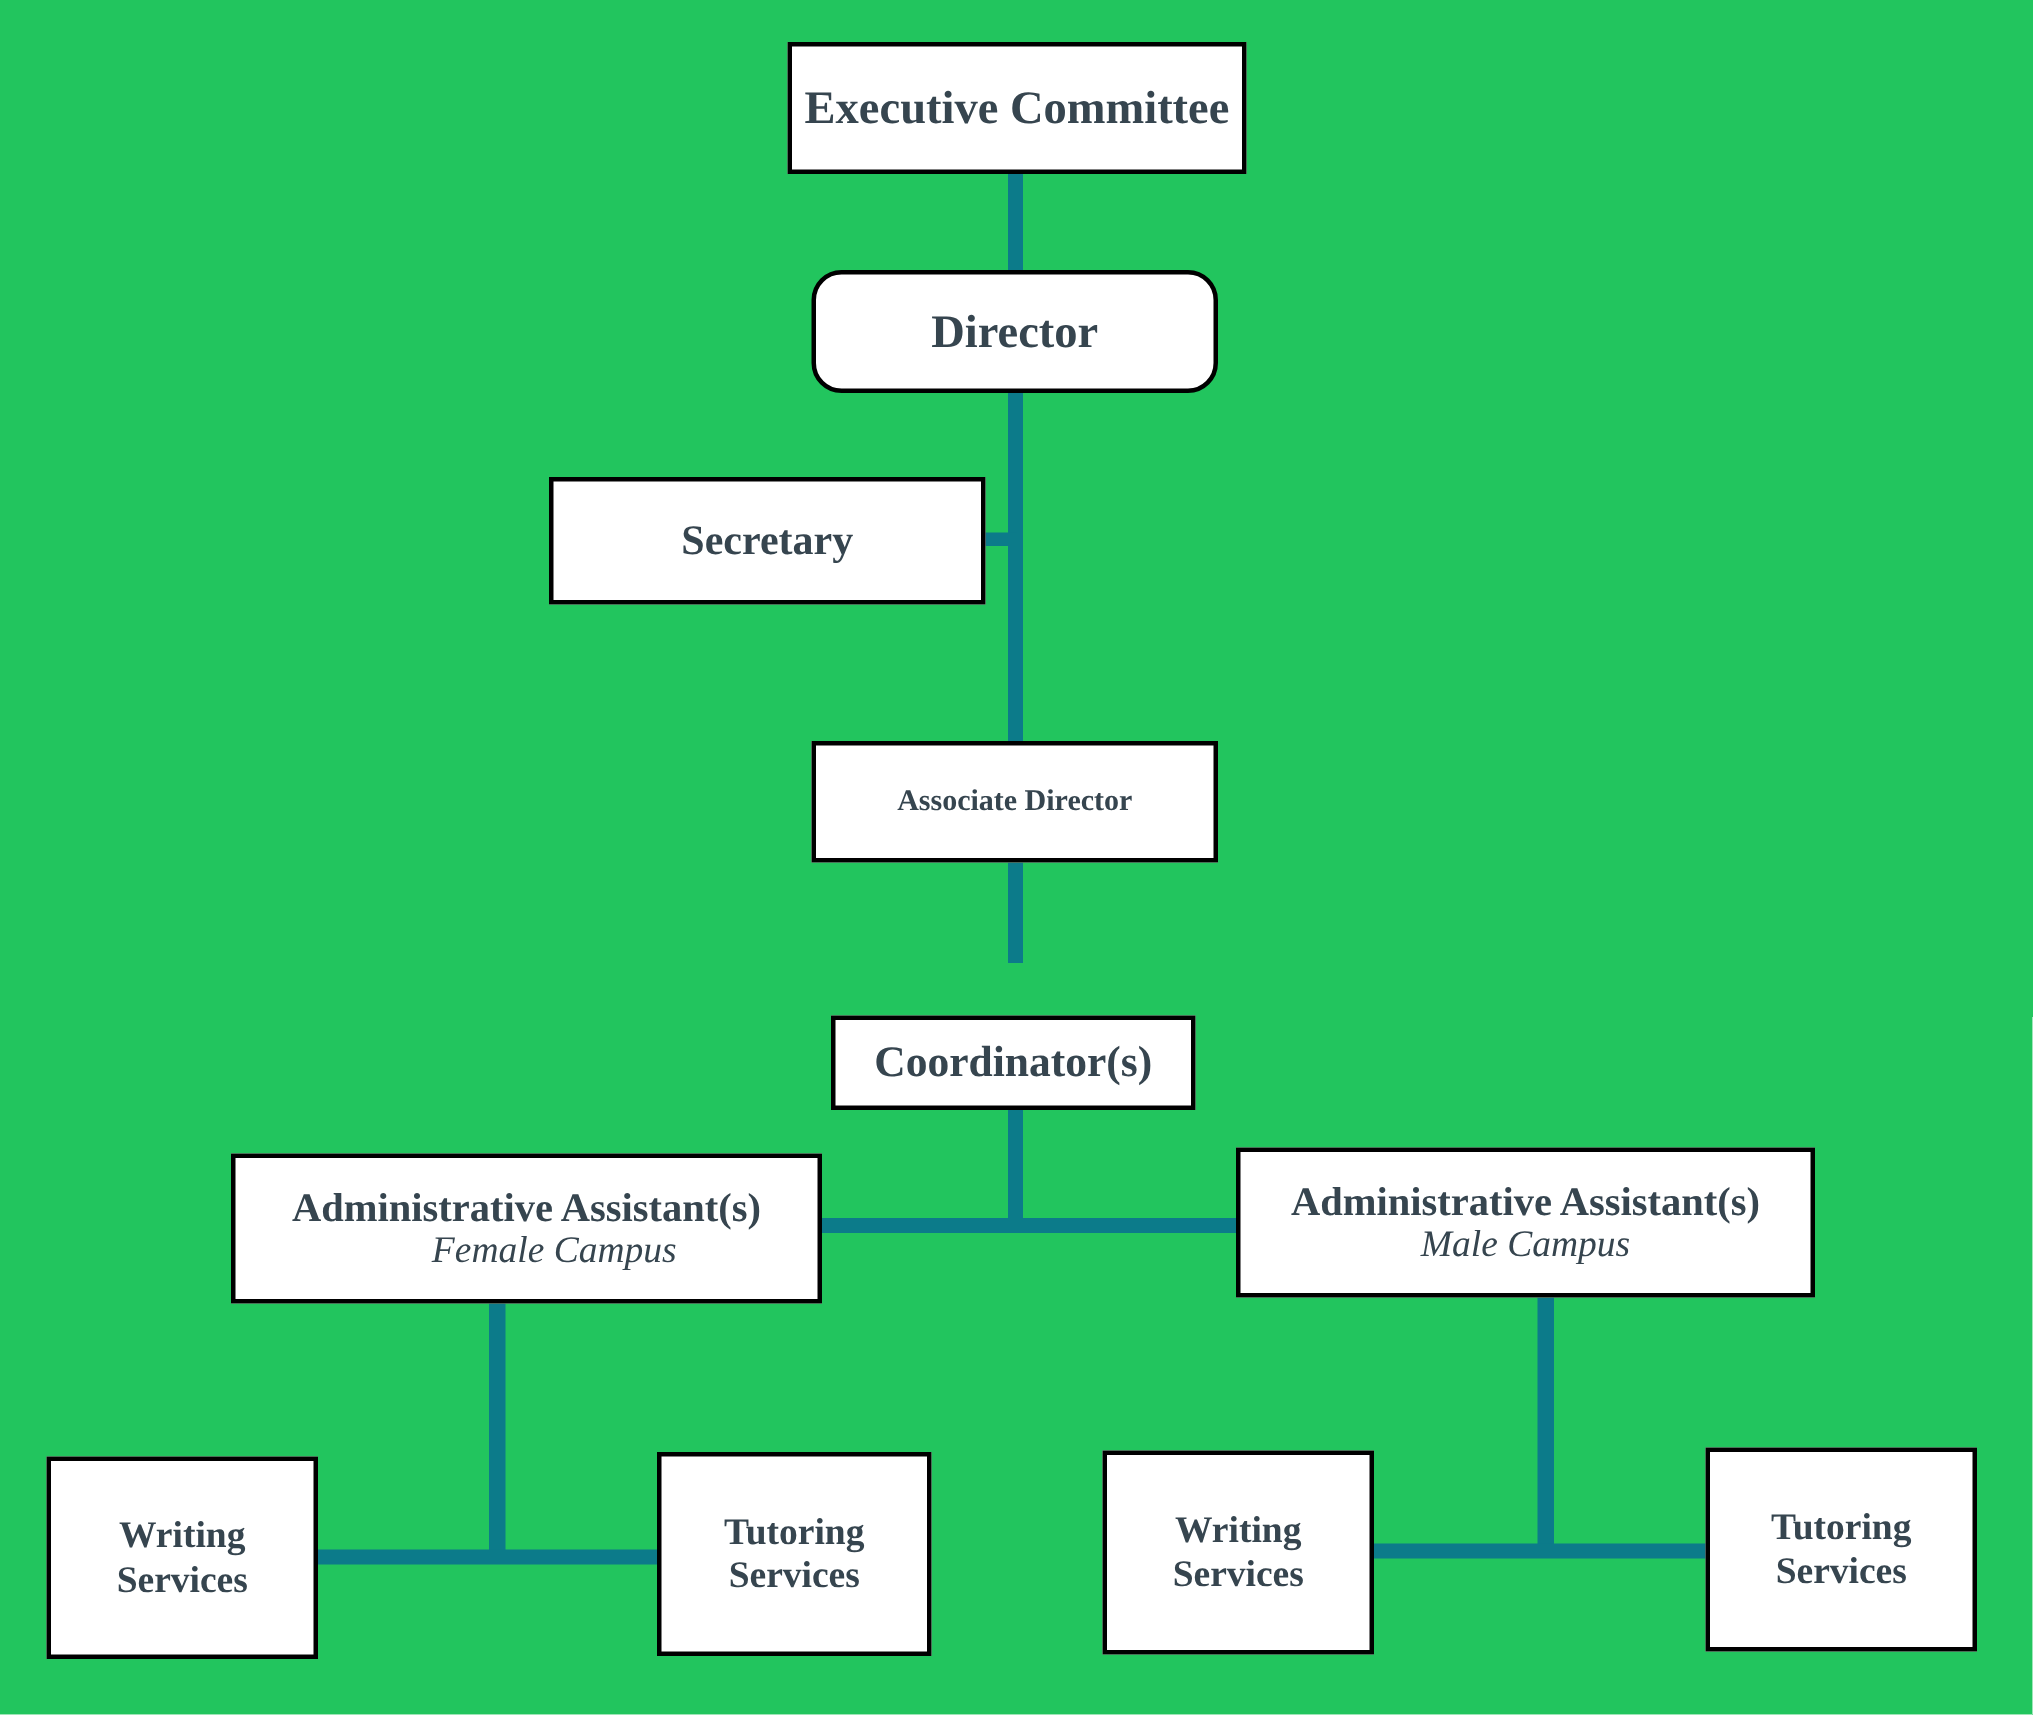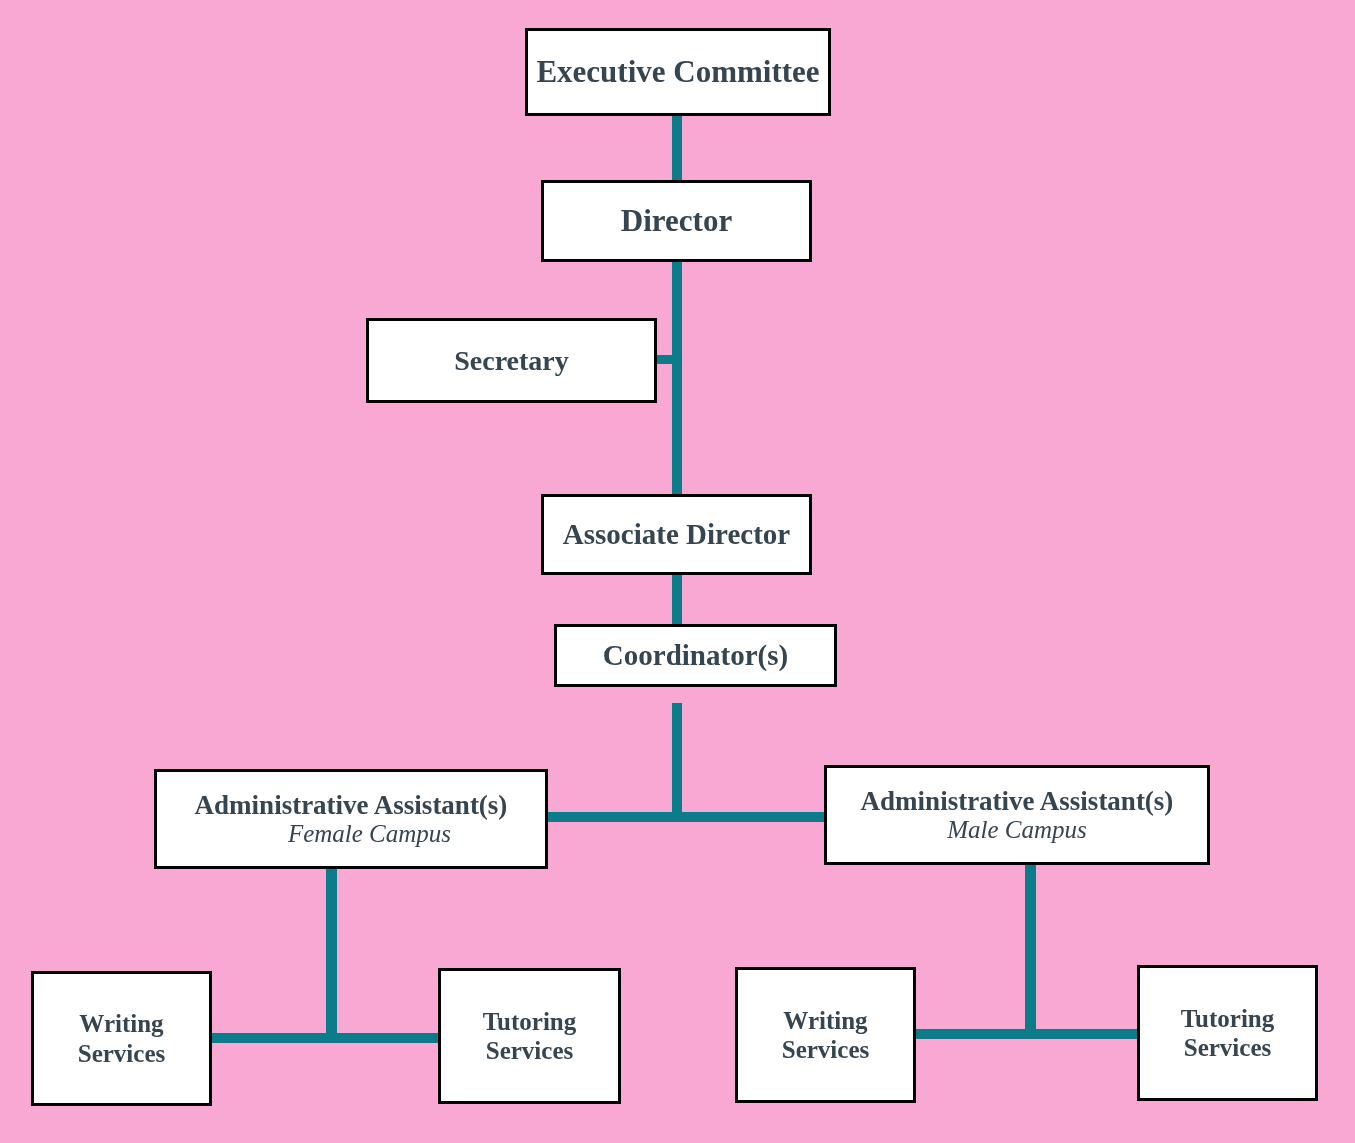--- a/index.html
+++ b/index.html
@@ -8,21 +8,21 @@
     padding: 0;
     background: #ffffff;
   }
   body {
     font-family: "Liberation Serif", "DejaVu Serif", serif;
   }
   #chart-canvas {
     position: relative;
     width: 1355px;
     height: 1143px;
-    background: #f9a8d4;
+    background: #22c55e;
     overflow: hidden;
   }
   .node {
     position: absolute;
     box-sizing: border-box;
     border: 3px solid #000000;
     background: #ffffff;
     display: flex;
     flex-direction: column;
     align-items: center;
@@ -50,24 +50,24 @@
     white-space: pre-line;
     line-height: 1.18;
   }
   .connector {
     position: absolute;
     background: #0c7b8a;
     z-index: 1;
   }
   
   #node-executive-committee { left: 525px; top: 28px;  width: 306px; height: 88px; }
-  #node-director            { left: 541px; top: 180px; width: 271px; height: 82px; }
+  #node-director            { left: 541px; top: 180px; width: 271px; height: 82px; border-radius: 20px; }
   #node-secretary           { left: 366px; top: 318px; width: 291px; height: 85px; }
   #node-associate-director  { left: 541px; top: 494px; width: 271px; height: 81px; }
-  #node-coordinators        { left: 554px; top: 624px; width: 283px; height: 63px; }
+  #node-coordinators        { left: 554px; top: 677px; width: 243px; height: 63px; }
   #node-admin-female        { left: 154px; top: 769px; width: 394px; height: 100px; }
   #node-admin-male          { left: 824px; top: 765px; width: 386px; height: 100px; }
   #node-writing-left        { left: 31px;  top: 971px; width: 181px; height: 135px; }
   #node-tutoring-left       { left: 438px; top: 968px; width: 183px; height: 136px; }
   #node-writing-right       { left: 735px; top: 967px; width: 181px; height: 136px; }
   #node-tutoring-right      { left: 1137px; top: 965px; width: 181px; height: 136px; }
 
   
   #conn-exec-director   { left: 672px; top: 116px; width: 10px;  height: 66px; }
   #conn-director-trunk  { left: 672px; top: 262px; width: 10px;  height: 234px; }
@@ -102,21 +102,21 @@
 
   <div class="node" id="node-director">
     <span class="node-title" style="font-size:31px;">Director</span>
   </div>
 
   <div class="node" id="node-secretary">
     <span class="node-title" style="font-size:28px;">Secretary</span>
   </div>
 
   <div class="node" id="node-associate-director">
-    <span class="node-title" style="font-size:29px;">Associate Director</span>
+    <span class="node-title" style="font-size:20px;">Associate Director</span>
   </div>
 
   <div class="node" id="node-coordinators">
     <span class="node-title" style="font-size:29px;">Coordinator(s)</span>
   </div>
 
   <div class="node" id="node-admin-female">
     <span class="node-title" style="font-size:27px;">Administrative Assistant(s)</span>
     <span class="node-sub" style="font-size:25px;margin-left:37px;">Female Campus</span>
   </div>

